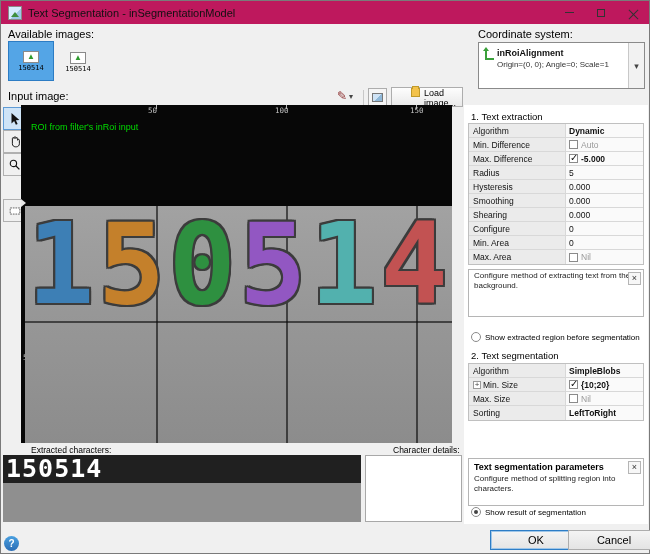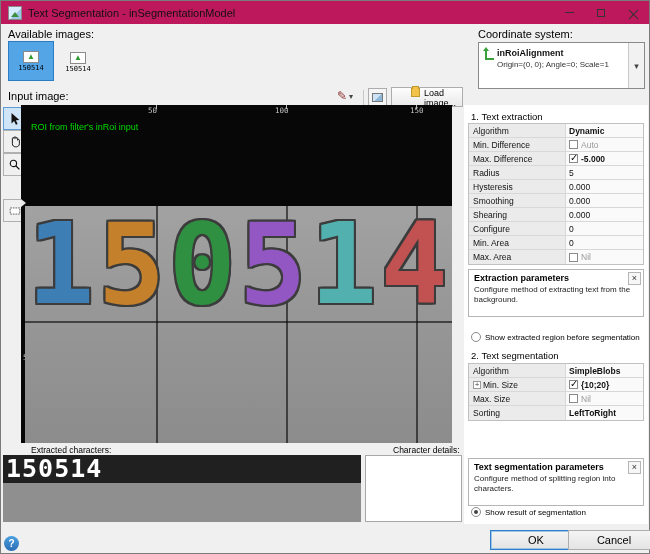--- a/index.html
+++ b/index.html
@@ -334,21 +334,20 @@
     <div class="prow">
       <div class="pname">Max. Area</div>
       <div class="pval">
           <span class="cb"></span>
           <span class="v muted">Nil</span>
         </div>
     </div>
   </div>
 
   <div class="pbox" style="top:268px;">
-    <div class="pbox-title">Extraction parameters</div>
     <div class="pbox-x">×</div>
     <div class="pbox-text">Configure method of extracting text from the background.</div>
   </div>
 
   <div class="radio-row" style="left:470px; top:331px; width:175px;">
     <span class="radio"></span>
     <span>Show extracted region before segmentation</span>
   </div>
 
   <div class="sec-title" style="left:470px; top:349px;">2. Text segmentation</div>

